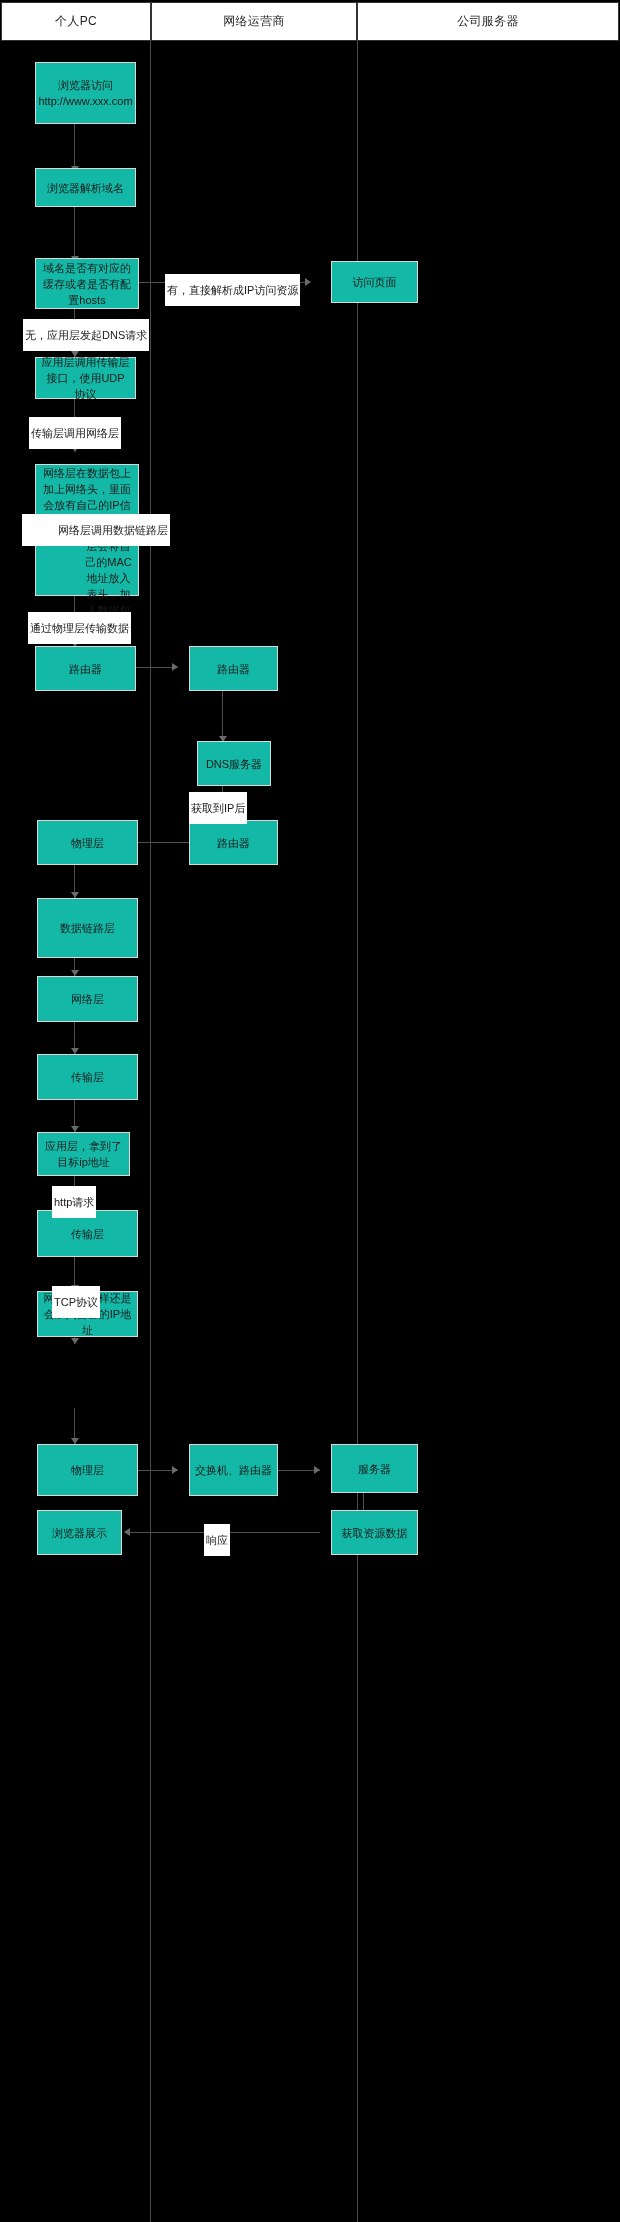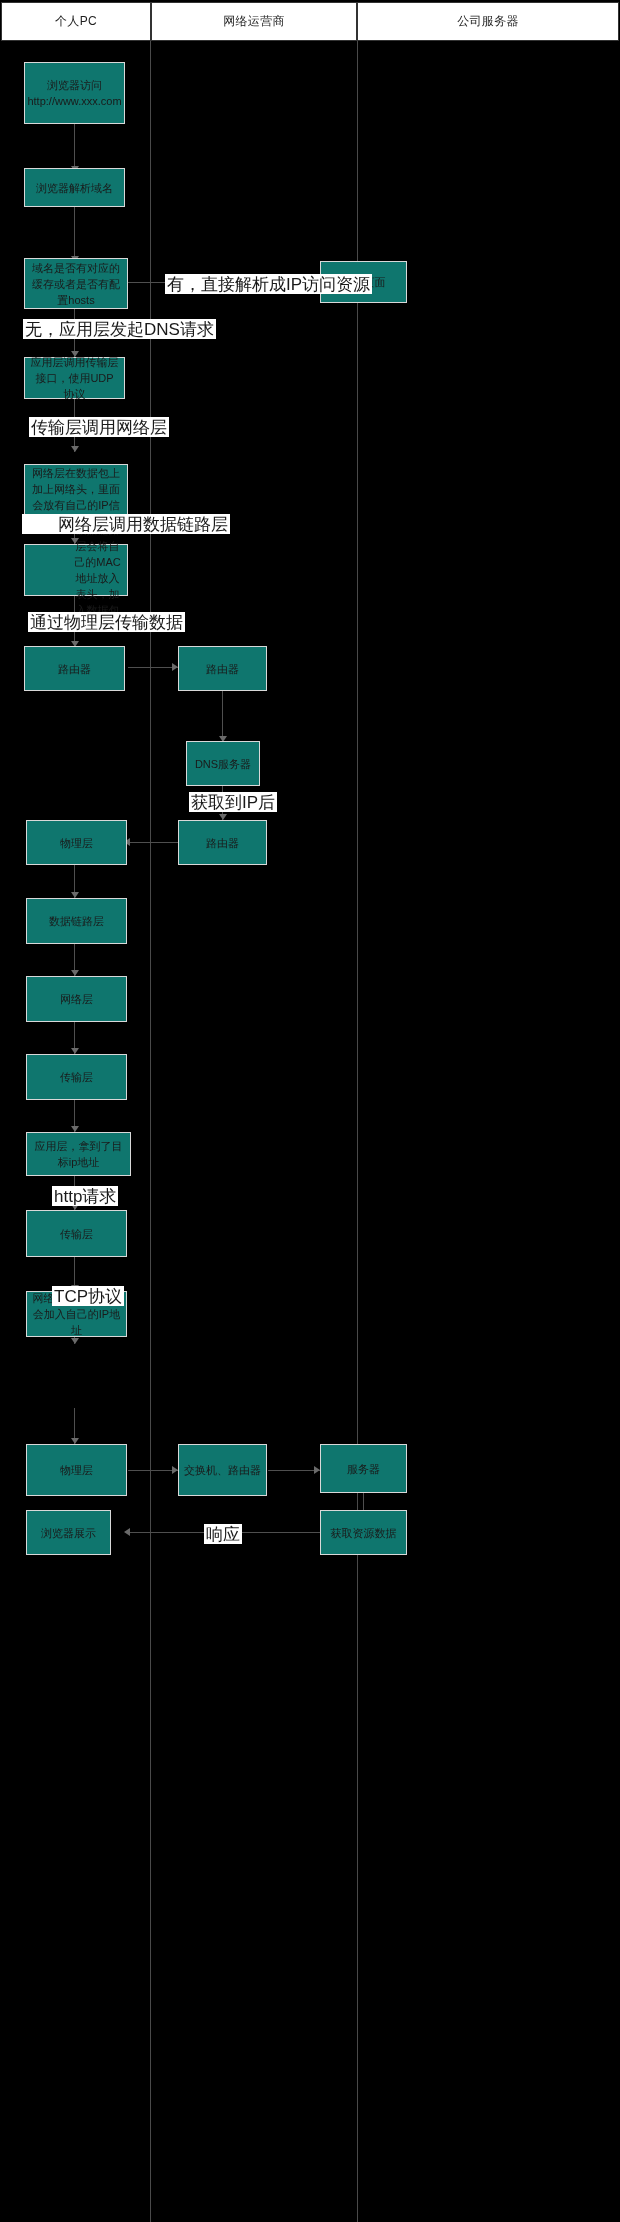--- a/index.html
+++ b/index.html
@@ -35,40 +35,41 @@
   
   .lane-divider {
     position: absolute;
     top: 41px;
     width: 1px;
     background: #4a4a4a;
   }
   
   .node {
     position: absolute;
-    background: #0f766e;
+    background: #14b8a6;
     border: 1px solid #d9d9d9;
     box-sizing: border-box;
     display: flex;
     align-items: center;
     justify-content: center;
     text-align: center;
     font-size: 11px;
     line-height: 16px;
     color: #1a1a1a;
     padding: 2px 5px;
+    margin-left: 11px;
   }
   
   .edge-label {
     position: absolute;
     background: #ffffff;
     color: #1a1a1a;
-    font-size: 17px;
+    font-size: 11px;
     line-height: 15px;
-    height: 20px;
+    height: 32px;
     display: flex;
     align-items: center;
     justify-content: center;
     white-space: nowrap;
     padding: 0 2px;
     box-sizing: border-box;
   }
   
   .conn-v {
     position: absolute;
@@ -215,33 +216,33 @@
   </div>
 
   <div class="node" style="left:24px; top:646px; width:101px; height:45px;">
     <span>路由器</span>
   </div>
 
   <div class="node" style="left:26px; top:820px; width:101px; height:45px;">
     <span>物理层</span>
   </div>
 
-  <div class="node" style="left:26px; top:898px; width:101px; height:46px;">
+  <div class="node" style="left:26px; top:898px; width:101px; height:60px;">
     <span>数据链路层</span>
   </div>
 
   <div class="node" style="left:26px; top:976px; width:101px; height:46px;">
     <span>网络层</span>
   </div>
 
   <div class="node" style="left:26px; top:1054px; width:101px; height:46px;">
     <span>传输层</span>
   </div>
 
-  <div class="node" style="left:26px; top:1132px; width:105px; height:44px;">
+  <div class="node" style="left:26px; top:1132px; width:93px; height:44px;">
     <span>应用层，拿到了目标ip地址</span>
   </div>
 
   <div class="node" style="left:26px; top:1210px; width:101px; height:47px;">
     <span>传输层</span>
   </div>
 
   <div class="node" style="left:26px; top:1291px; width:101px; height:46px;">
     <span>网络层，一样还是会加入自己的IP地址</span>
   </div>

